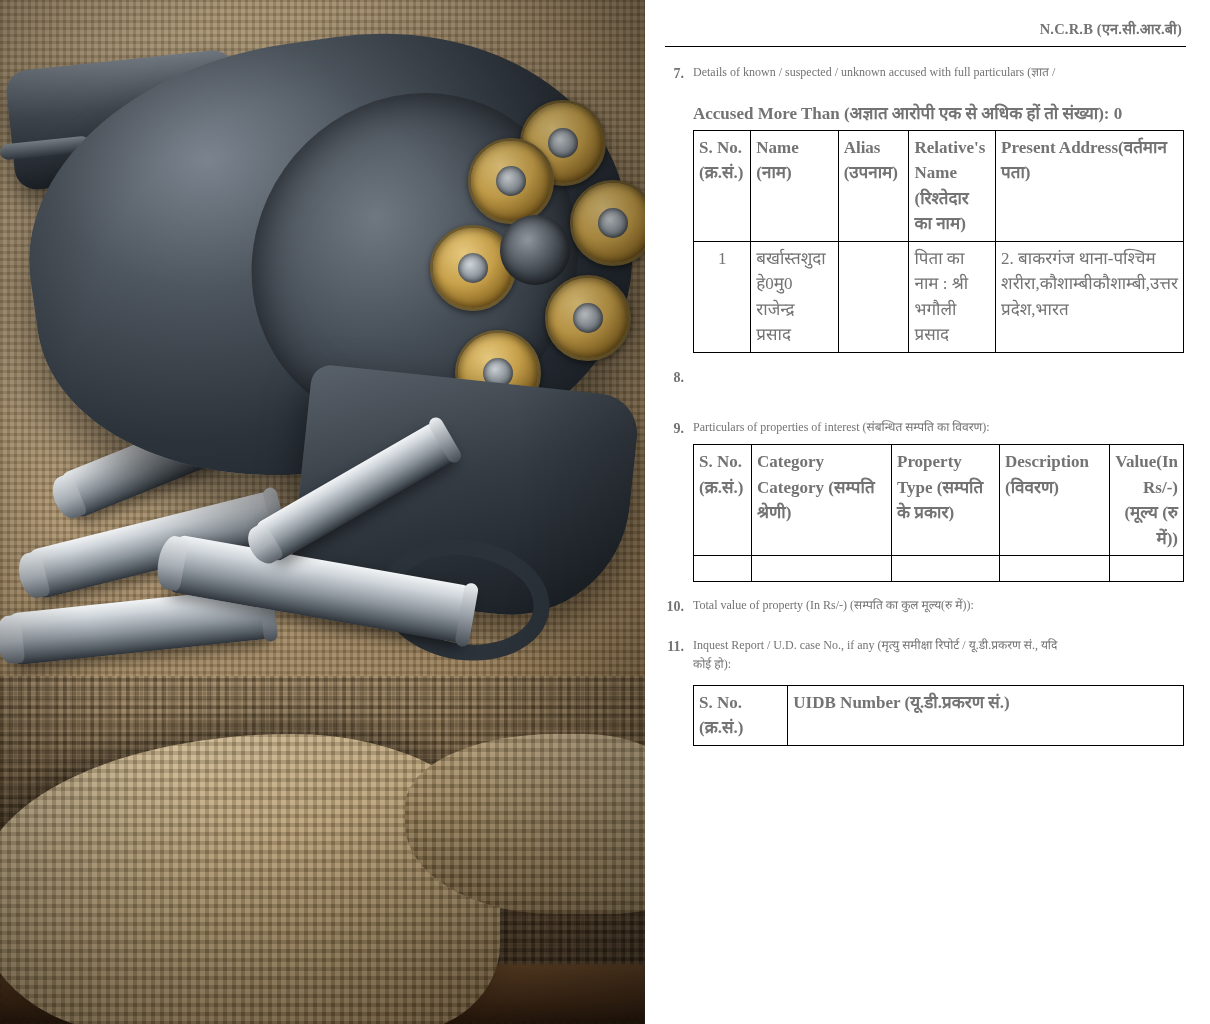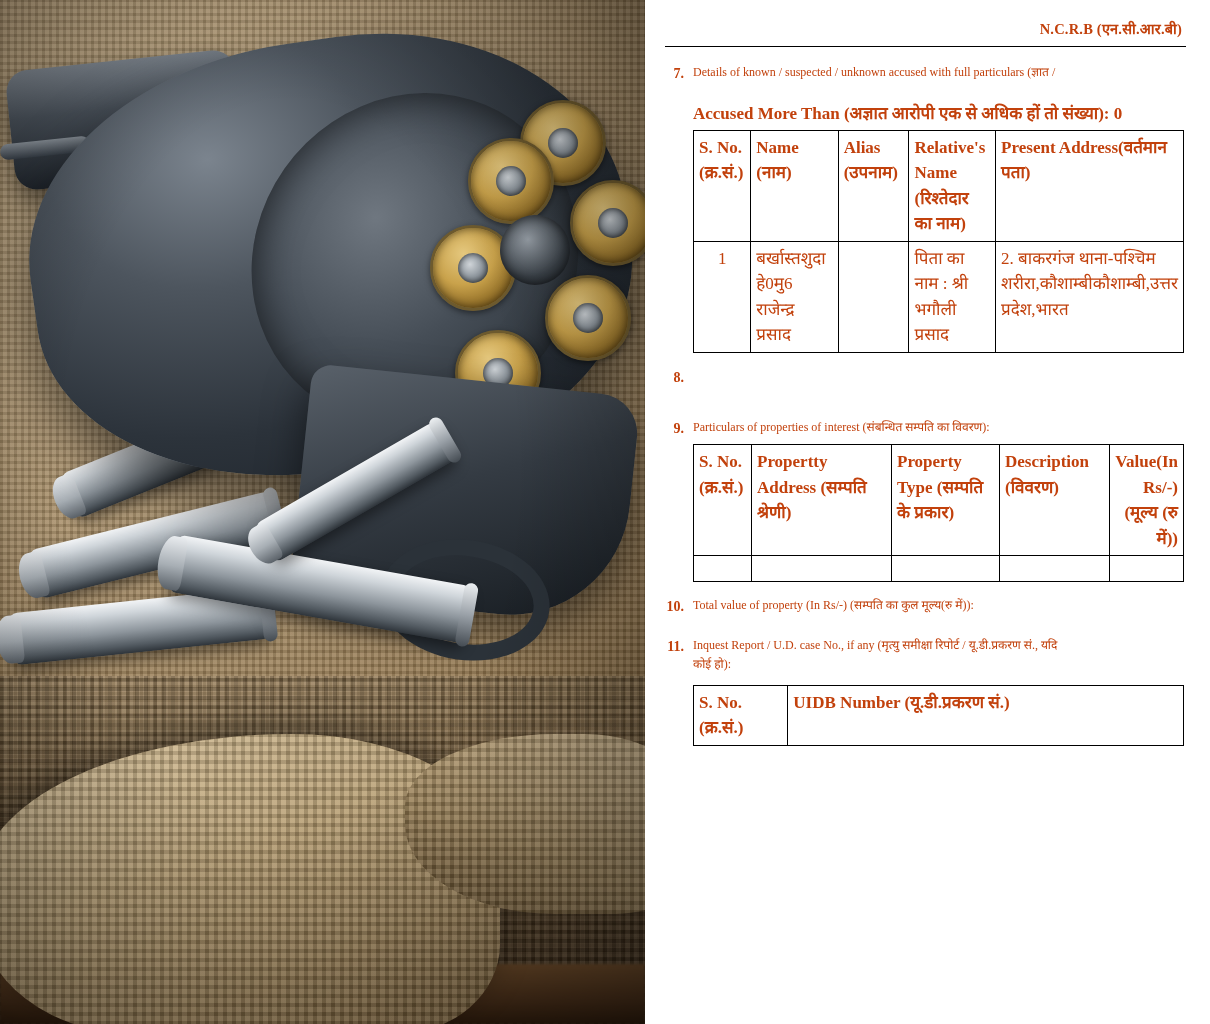--- a/index.html
+++ b/index.html
@@ -166,21 +166,21 @@
   }
 
   
   .doc-panel {
     position: relative;
     width: 565px;
     height: 1024px;
     background: #ffffff;
     padding: 18px 22px 0 18px;
     overflow: hidden;
-    color: #c2410c;
+    color: #737373;
   }
   .ncrb-header {
     text-align: right;
     font-size: 14.5px;
     font-weight: bold;
     letter-spacing: 0.2px;
     padding-right: 6px;
     padding-bottom: 8px;
   }
   .hrule { border-bottom: 1.3px solid #000; margin: 0 2px 16px 2px; }
@@ -314,21 +314,21 @@
           </th>
           <th>
             <span class="ln">Present Address(वर्तमान</span>
             <span class="ln">पता)</span>
           </th>
         </tr>
       </thead>
       <tbody>
         <tr>
           <td class="center">1</td>
-          <td>बर्खास्तशुदा हे0मु6 राजेन्द्र प्रसाद</td>
+          <td>बर्खास्तशुदा हे0मु0 राजेन्द्र प्रसाद</td>
           <td></td>
           <td>पिता का नाम : श्री भगौली प्रसाद</td>
           <td>2. बाकरगंज थाना-पश्चिम शरीरा,कौशाम्बीकौशाम्बी,उत्तर प्रदेश,भारत</td>
         </tr>
       </tbody>
     </table>
 
     <div class="spacer-sm"></div>
 
     <div class="item">
@@ -347,21 +347,21 @@
     </div>
 
     <table class="fir prop">
       <thead>
         <tr>
           <th class="num-col">
             <span class="ln">S. No.</span>
             <span class="ln">(क्र.सं.)</span>
           </th>
           <th style="width:140px">
-            <span class="ln">Propertty Address</span>
+            <span class="ln">Category Category</span>
             <span class="ln">(सम्पति</span>
             <span class="ln">श्रेणी)</span>
           </th>
           <th style="width:108px">
             <span class="ln">Property Type</span>
             <span class="ln">(सम्पति के</span>
             <span class="ln">प्रकार)</span>
           </th>
           <th style="width:110px">
             <span class="ln">Description</span>

